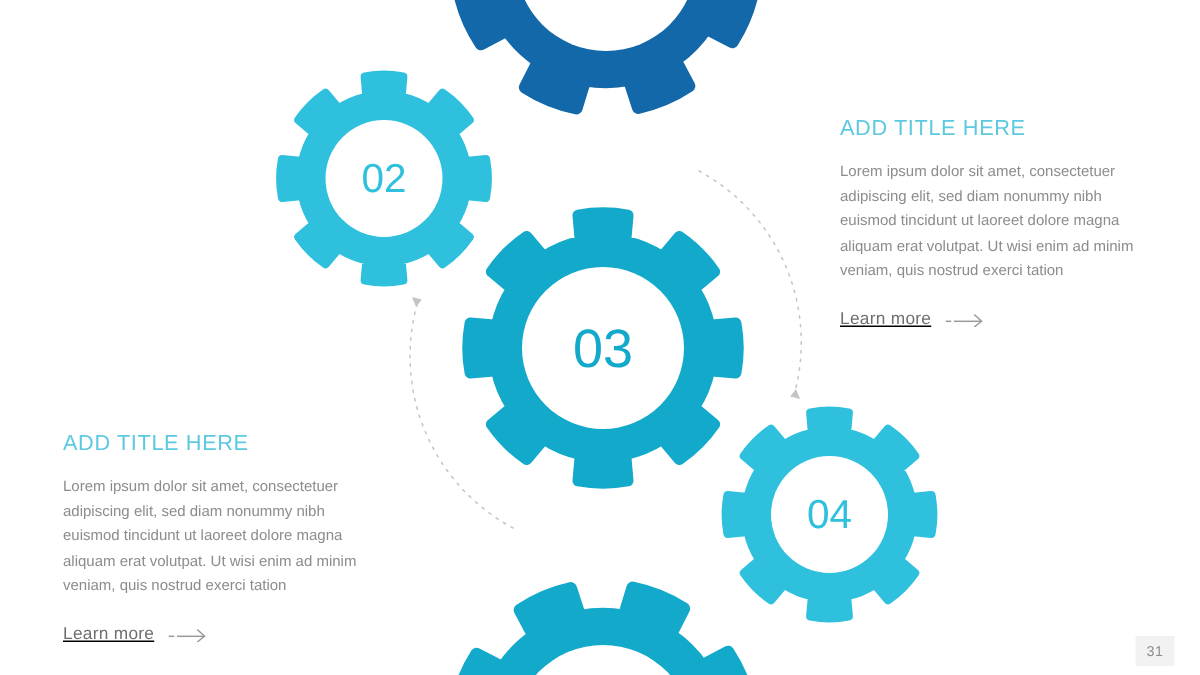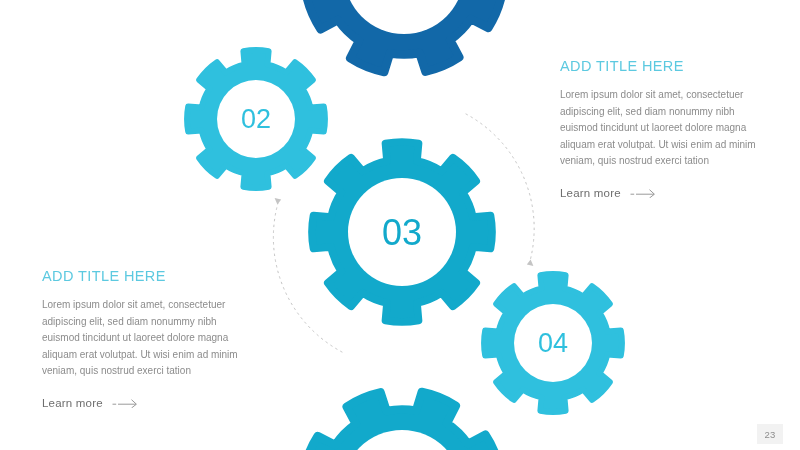--- a/index.html
+++ b/index.html
@@ -24,20 +24,21 @@
   }
   .gear-label {
     font-family: "Liberation Sans", sans-serif;
     font-weight: 400;
   }
 
   
   .text-block {
     position: absolute;
     width: 212px;
+    margin-top: 20px;
   }
   #text-block-right { left: 560px; top: 58px; }
   #text-block-left  { left: 42px;  top: 268px; }
 
   .block-title {
     font-size: 14.5px;
     letter-spacing: 0.4px;
     color: #5cc9e0;
     margin: 0 0 13px 0;
     font-weight: 400;
@@ -51,20 +52,21 @@
     font-weight: 400;
   }
   .learn-more {
     display: flex;
     align-items: center;
     margin-top: 17px;
     gap: 9px;
     width: max-content;
     cursor: pointer;
     user-select: none;
+    text-decoration: underline;
   }
   .learn-more-label {
     font-size: 11.5px;
     color: #6e6e6e;
     letter-spacing: 0.2px;
   }
   .learn-more-arrow { display: block; }
 
   
   #page-number-box {
@@ -145,16 +147,16 @@
       <span class="learn-more-label">Learn more</span>
       <svg class="learn-more-arrow" width="26" height="10" viewBox="0 0 26 10" xmlns="http://www.w3.org/2000/svg">
         <line x1="0.5" y1="6.2" x2="4.2" y2="6.2" stroke="#9a9a9a" stroke-width="1"></line>
         <line x1="6.0" y1="6.2" x2="24" y2="6.2" stroke="#9a9a9a" stroke-width="1"></line>
         <polyline points="19.5,1.7 24.4,6.2 19.5,10" fill="none" stroke="#9a9a9a" stroke-width="1"></polyline>
       </svg>
     </div>
   </div>
 
   <div id="page-number-box">
-    <span id="page-number-text">23</span>
+    <span id="page-number-text">31</span>
   </div>
 
 </div>
 
 </body></html>

